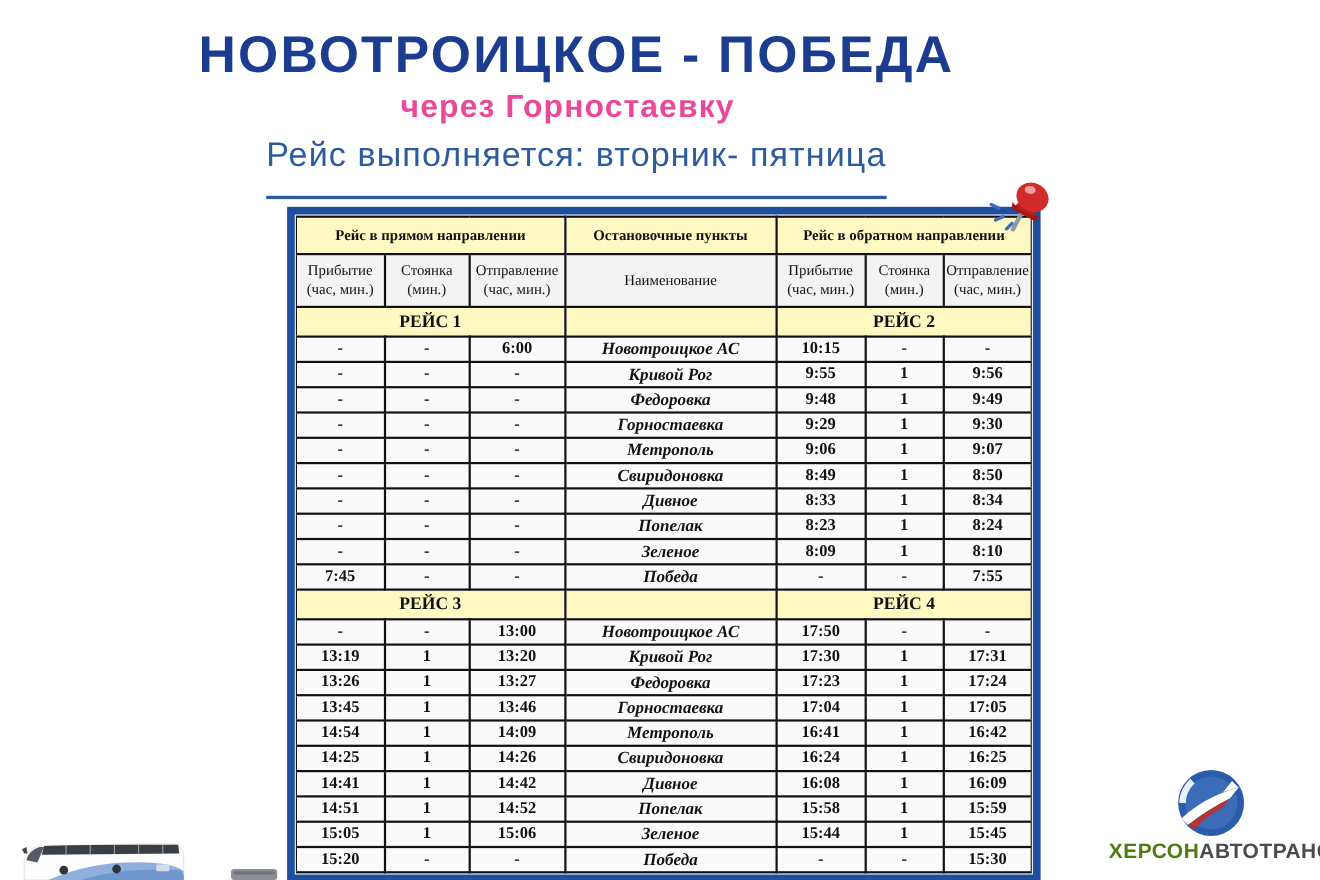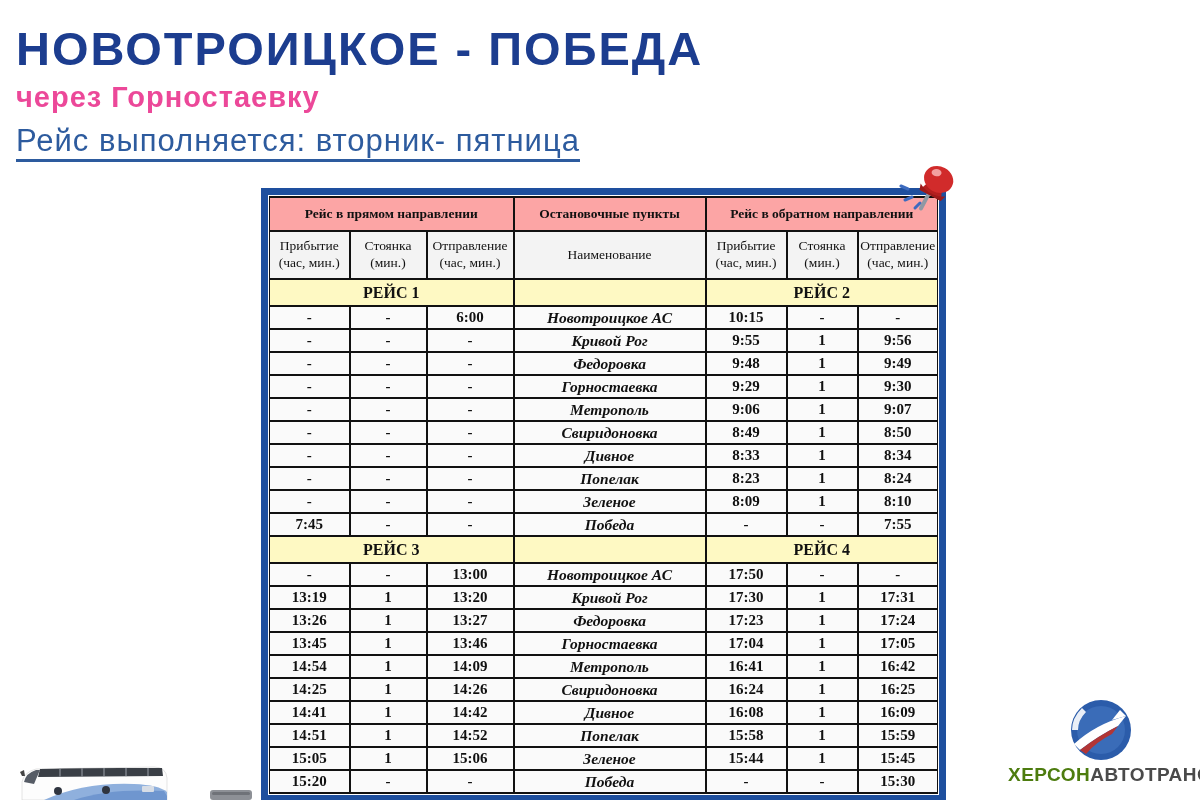--- a/index.html
+++ b/index.html
@@ -1,52 +1,52 @@
 <!DOCTYPE html>
 <html><head>
 <meta charset="utf-8">
 <style>
   html,body{margin:0;padding:0;}
   .page{
     position:relative;width:1200px;height:800px;overflow:hidden;
     background:#ffffff;font-family:"Liberation Sans",sans-serif;
   }
   
-  .heading-block{position:absolute;left:16px;top:24px;width:1048px;}
+  .heading-block{position:absolute;left:0;top:24px;width:1048px;text-align:center;}
   .main-title{
     font-size:47px;font-weight:800;letter-spacing:2px;color:#1c3d8f;
     line-height:1.05;margin:0;
   }
   .sub-title{
     font-size:29px;font-weight:700;color:#ec4899;margin:8px 16px 0 0;letter-spacing:1px;
   }
   .schedule-note{
     display:inline-block;font-size:31px;font-weight:400;color:#2d5b9e;
     margin:9px 0 0 0;letter-spacing:1px;
-    border-bottom:3px solid #2d5b9e;padding-bottom:0;
+    border-bottom:3px solid #2d5b9e;padding-bottom:19px;
   }
   
   .table-wrap{
     position:absolute;left:261px;top:188px;
     border:7px solid #1e4f9e;background:#ffffff;padding:1px;
   }
   table.timetable{border-collapse:collapse;table-layout:fixed;width:668px;
     font-family:"Liberation Serif",serif;color:#111;}
   .timetable th,.timetable td{
     border:2px solid #111;text-align:center;vertical-align:middle;
     padding:0;overflow:hidden;white-space:nowrap;
   }
   
   .timetable th:first-child, .timetable td:first-child{border-left-width:1px;}
   .timetable tr > *:last-child{border-right-width:1px;}
   col.c-arr1{width:80px;} col.c-stop1{width:77px;} col.c-dep1{width:87px;}
   col.c-name{width:192px;}
   col.c-arr2{width:81px;} col.c-stop2{width:71px;} col.c-dep2{width:80px;}
   .group-header th{
-    height:32px;background:#fca5a5;font-size:13.5px;font-weight:700;
+    height:32px;background:#fef9c3;font-size:13.5px;font-weight:700;
   }
   .col-header th{
     height:46px;background:#f3f3f3;font-size:13.5px;font-weight:400;line-height:1.25;
   }
   .band-cell{
     height:25px;background:#fef9c3;font-size:16px;font-weight:700;
     border-top-width:2px;border-bottom-width:3px;
   }
   .time-cell,.stop-cell{height:21px;background:#fafafa;font-size:15px;font-weight:700;}
   .stop-cell{font-size:15.5px;font-style:italic;}

